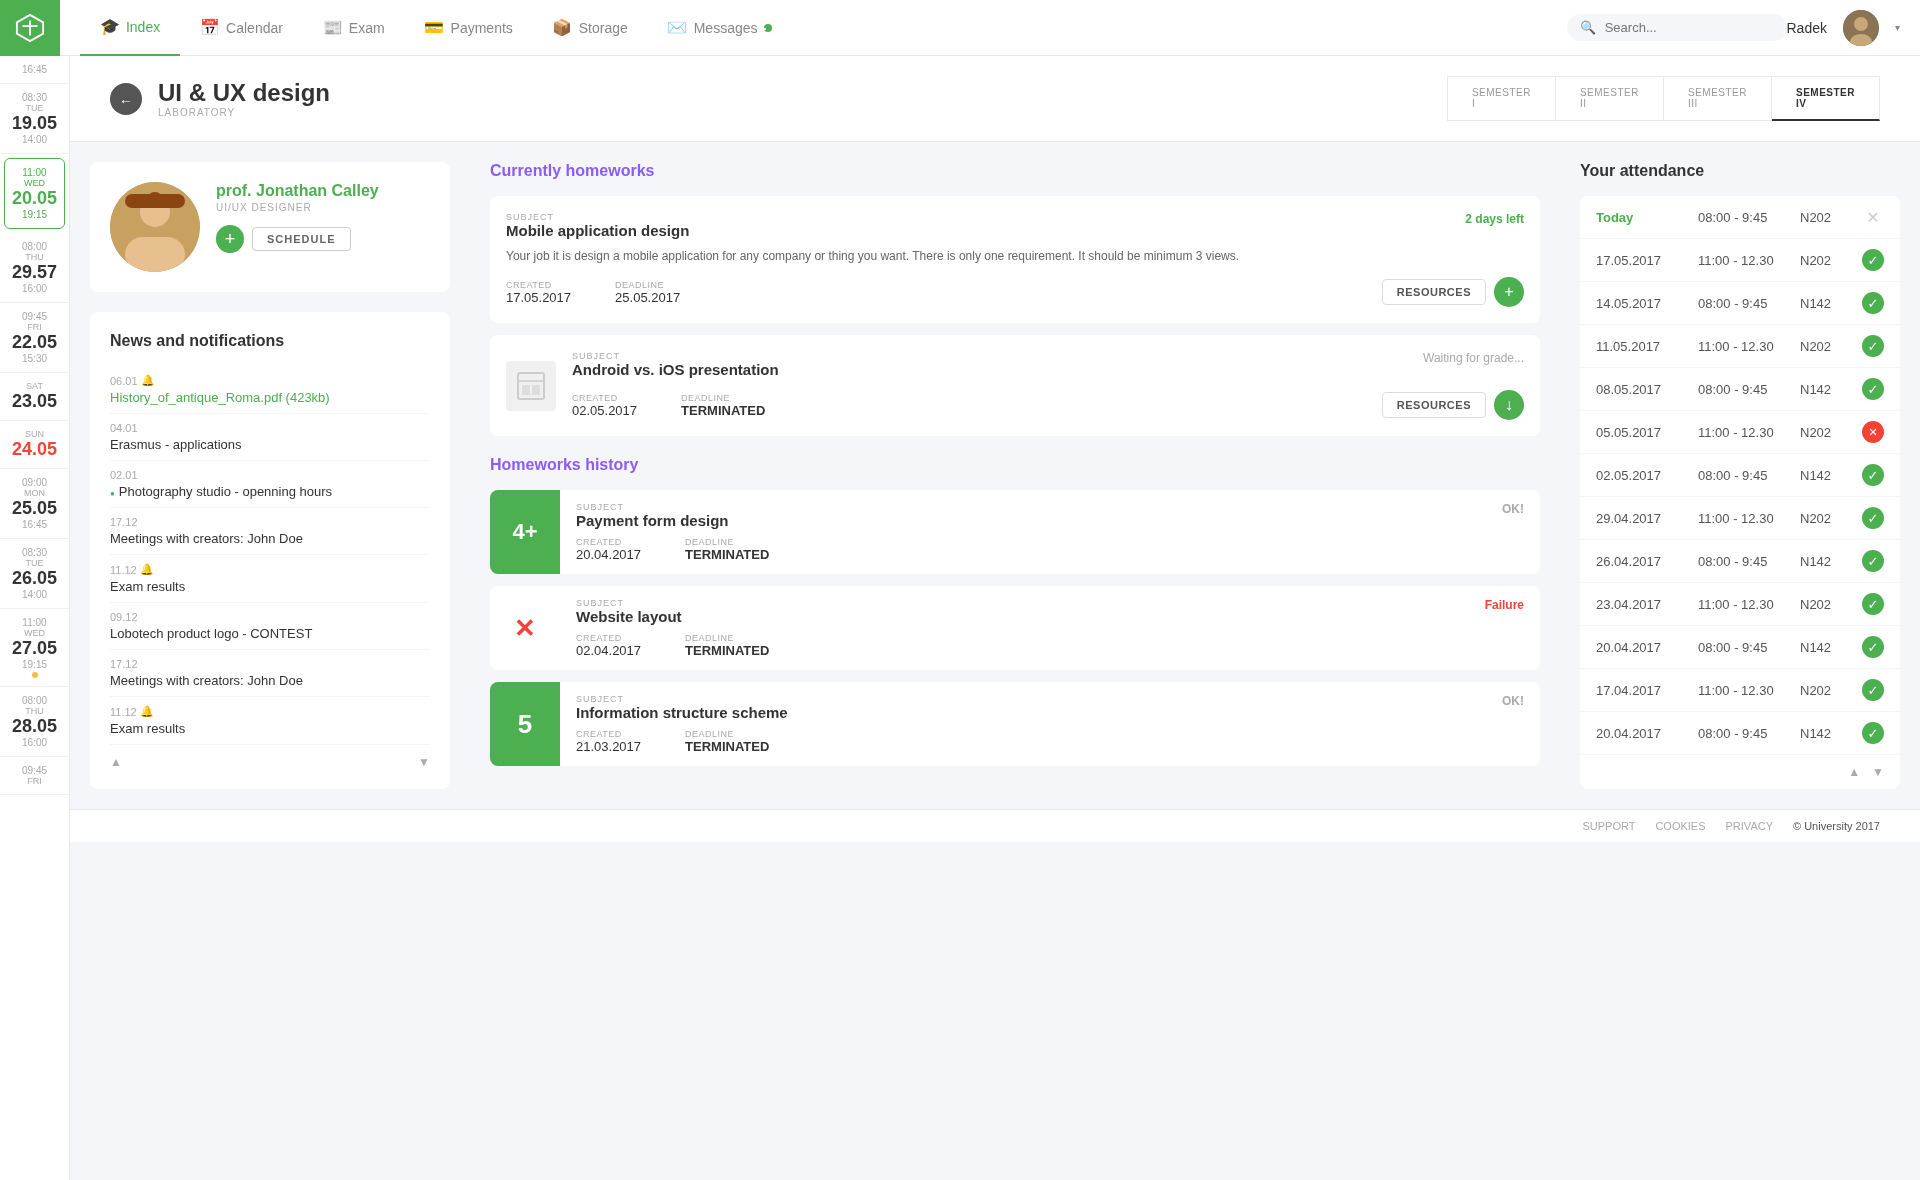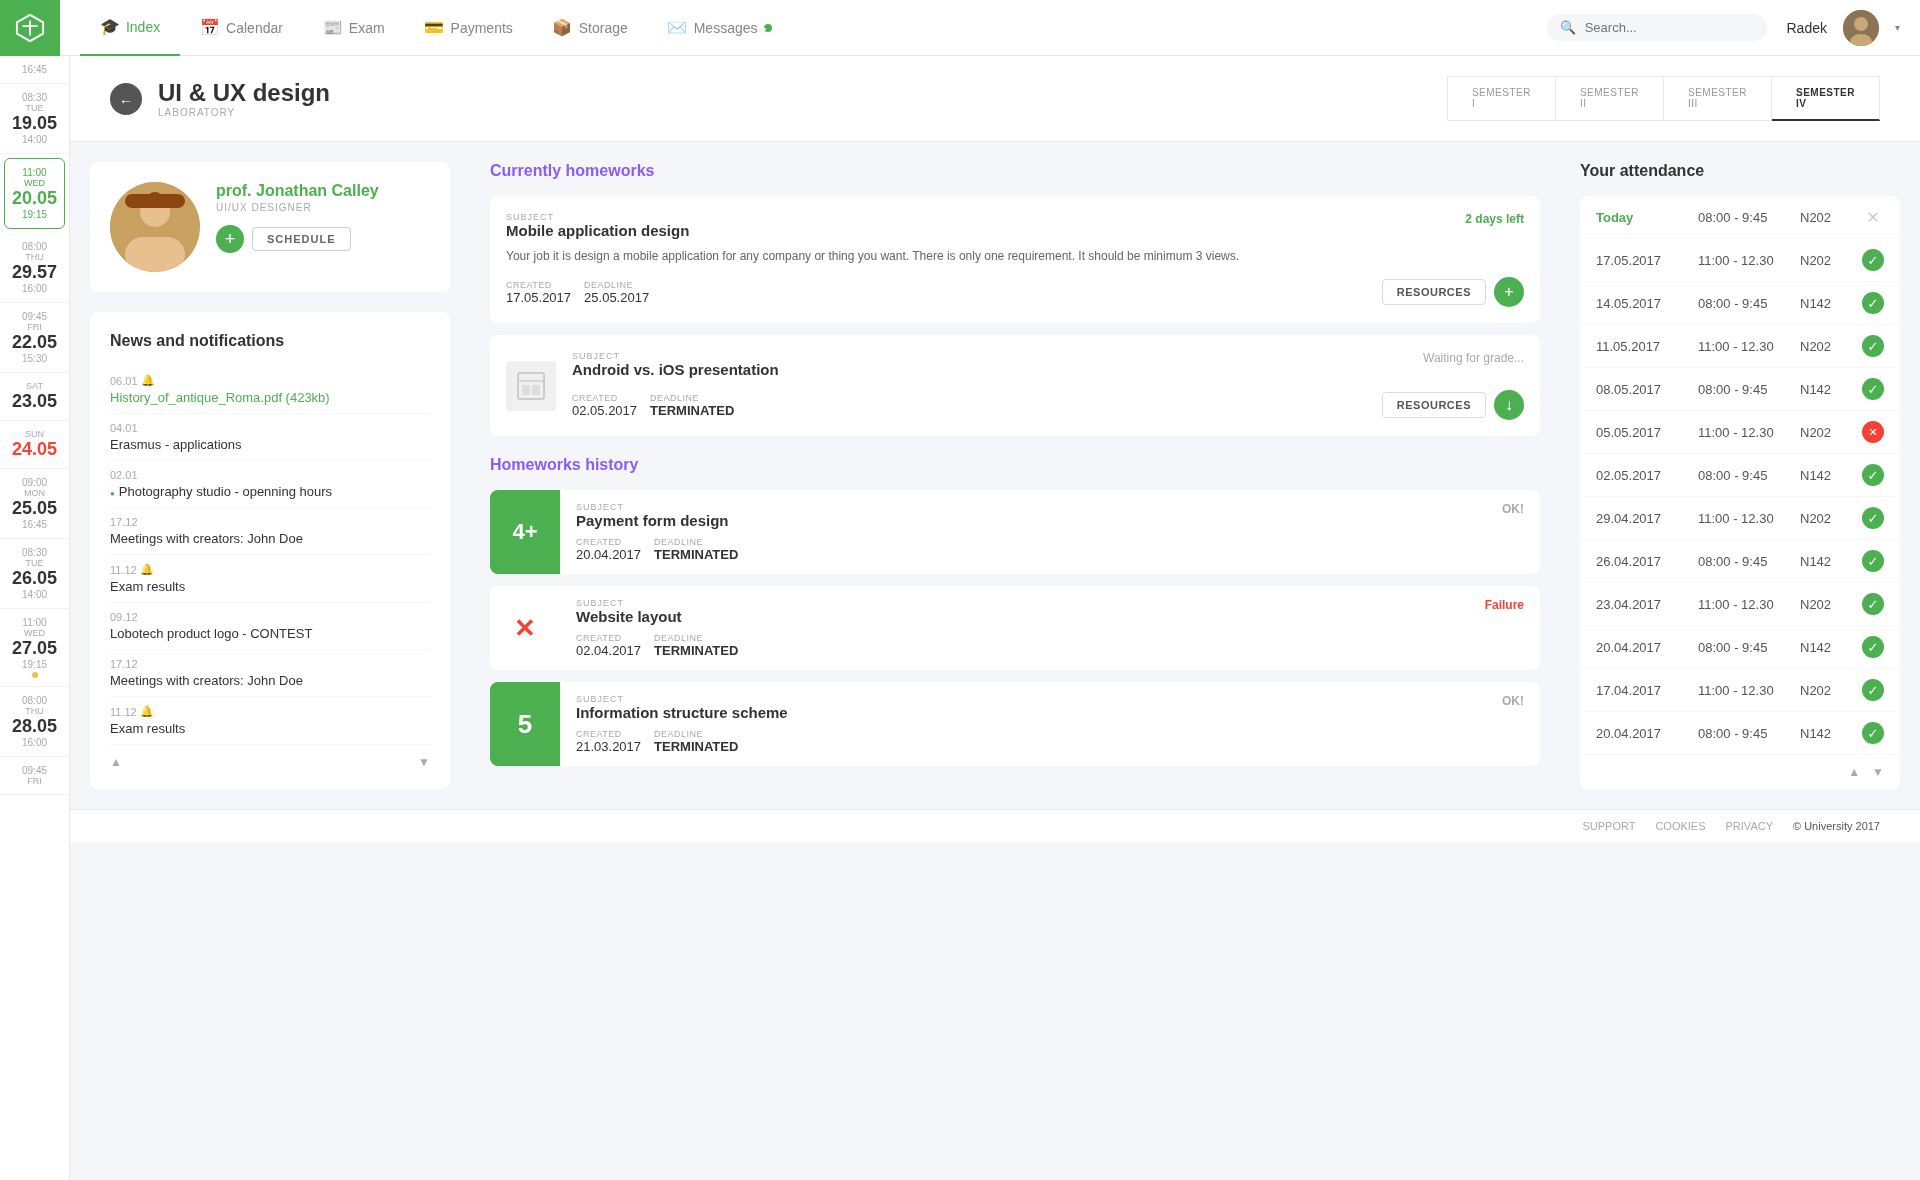--- a/index.html
+++ b/index.html
@@ -12,21 +12,21 @@
     }
     .logo { width: 60px; height: 56px; background: #4caf50; display: flex; align-items: center; justify-content: center; margin-left: -20px; margin-right: 20px; }
     .logo svg { width: 30px; height: 30px; fill: white; }
     .nav-items { display: flex; gap: 0; flex: 1; }
     .nav-item { display: flex; align-items: center; gap: 6px; padding: 0 20px; height: 56px; cursor: pointer; color: #888; font-size: 14px; position: relative; text-decoration: none; }
     .nav-item.active { color: #4caf50; border-bottom: 2px solid #4caf50; }
     .nav-icon { font-size: 16px; }
     .nav-badge { background: #4caf50; color: white; border-radius: 50%; width: 8px; height: 8px; font-size: 8px; display: inline-block; }
     .search-area { display: flex; align-items: center; background: #f5f6fa; border-radius: 20px; padding: 6px 14px; gap: 8px; width: 220px; }
     .search-area input { border: none; background: transparent; outline: none; font-size: 13px; color: #666; width: 160px; }
-    .user-area { display: flex; align-items: center; gap: 16px; margin-left: 20px; }
+    .user-area { display: flex; align-items: center; gap: 16px; }
     .user-name { font-size: 14px; color: #333; }
     .user-avatar { width: 36px; height: 36px; border-radius: 50%; background: #8B7355; overflow: hidden; display: flex; align-items: center; justify-content: center; }
     .chevron { color: #888; font-size: 10px; }
 
     
     .main-layout { display: flex; margin-top: 56px; height: calc(1180px - 56px); }
 
     
     .left-sidebar { width: 70px; background: #fff; border-right: 1px solid #e8e8e8; overflow-y: auto; flex-shrink: 0; }
     .cal-day { padding: 8px 6px; border-bottom: 1px solid #f0f0f0; text-align: center; cursor: pointer; }
@@ -83,21 +83,21 @@
 
     .hw-card { background: #fff; border-radius: 8px; padding: 16px; margin-bottom: 12px; position: relative; }
     .hw-header { display: flex; justify-content: space-between; align-items: flex-start; margin-bottom: 8px; }
     .hw-subject-label { font-size: 9px; color: #aaa; letter-spacing: 1px; text-transform: uppercase; }
     .hw-subject { font-size: 15px; font-weight: 600; color: #333; }
     .hw-status-green { color: #4caf50; font-size: 12px; font-weight: 600; }
     .hw-status-waiting { color: #aaa; font-size: 12px; }
     .brief-label { font-size: 9px; color: #aaa; letter-spacing: 1px; text-transform: uppercase; margin-bottom: 4px; }
     .brief-text { font-size: 12px; color: #666; line-height: 1.5; }
     .hw-footer { display: flex; align-items: center; justify-content: space-between; margin-top: 12px; }
-    .hw-dates { display: flex; gap: 13px; }
+    .hw-dates { display: flex; gap: 44px; }
     .hw-date-block .label { font-size: 9px; color: #aaa; text-transform: uppercase; letter-spacing: 0.5px; }
     .hw-date-block .value { font-size: 13px; color: #333; }
     .hw-date-block .value.terminated { font-weight: 600; color: #333; }
     .hw-actions { display: flex; gap: 8px; align-items: center; }
     .resources-btn { border: 1px solid #ddd; background: #fff; border-radius: 4px; padding: 6px 14px; font-size: 11px; font-weight: 600; letter-spacing: 0.5px; color: #555; cursor: pointer; }
     .action-circle { width: 30px; height: 30px; border-radius: 50%; background: #4caf50; color: white; border: none; font-size: 16px; cursor: pointer; display: flex; align-items: center; justify-content: center; }
     .action-circle.down { background: #4caf50; }
     .hw-placeholder { width: 50px; height: 50px; background: #f0f0f0; border-radius: 4px; display: flex; align-items: center; justify-content: center; color: #ccc; font-size: 20px; margin-right: 16px; flex-shrink: 0; }
     .hw-card-with-thumb { display: flex; align-items: center; }
 

